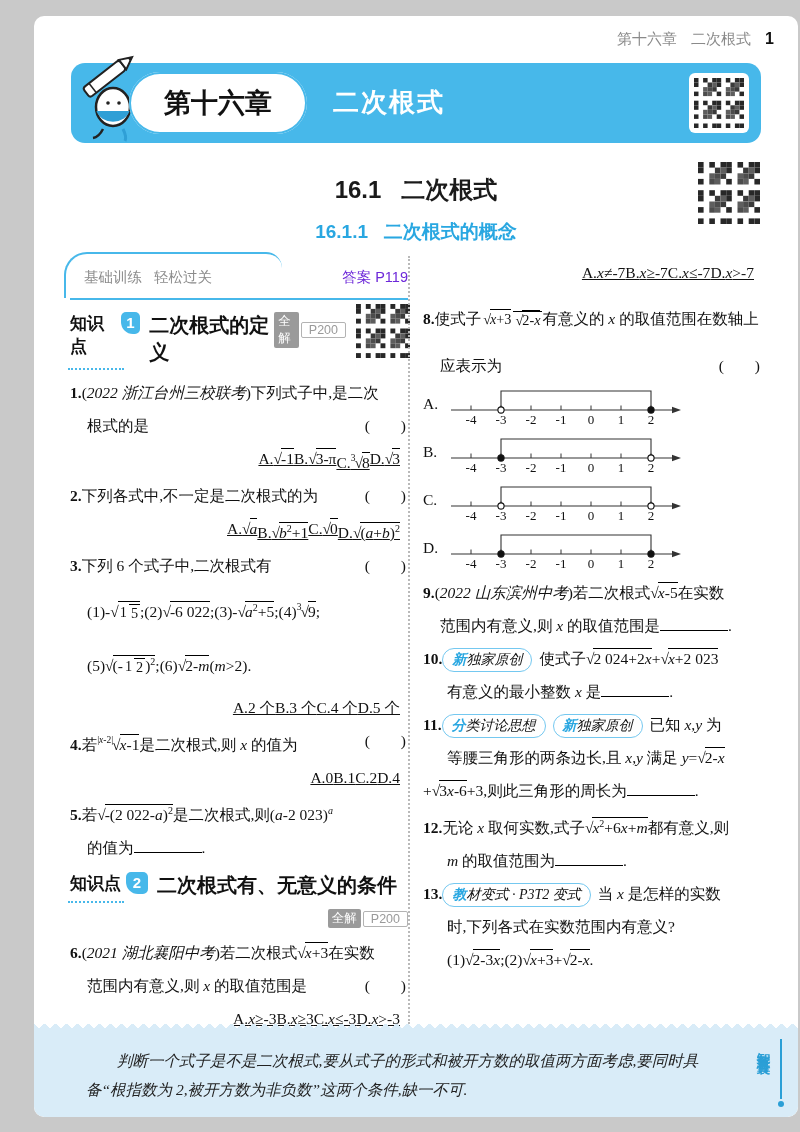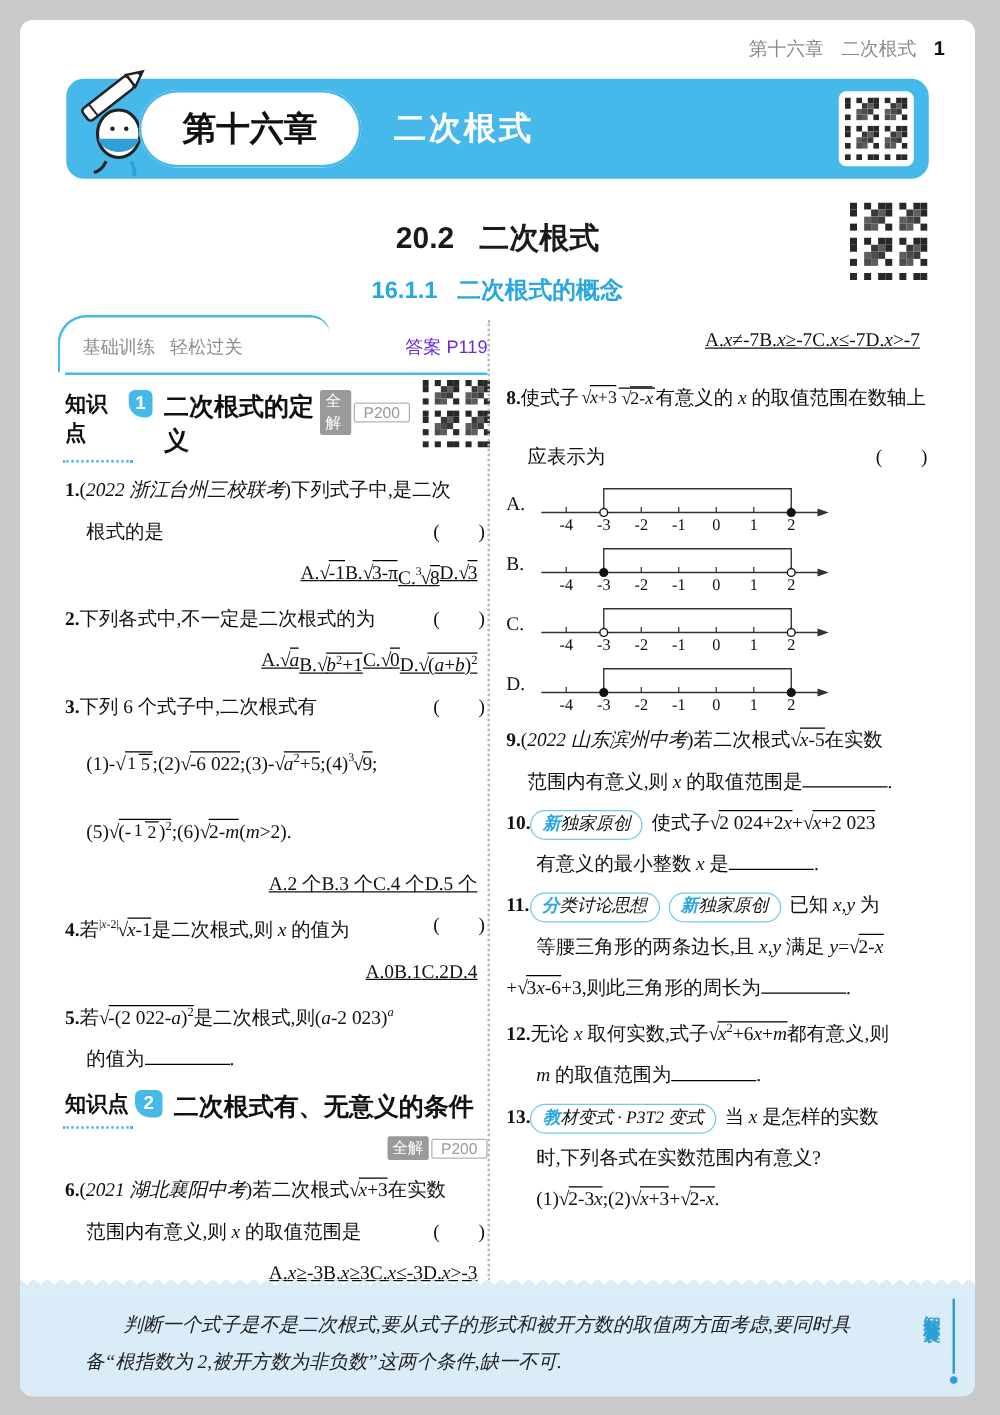--- a/index.html
+++ b/index.html
@@ -4,21 +4,21 @@
 <style>
   html,body{margin:0;padding:0;}
   body{
     width:800px;height:1132px;position:relative;
     background:#c9c9c9;
     font-family:"Liberation Serif",serif;
     color:#111;
     overflow:hidden;
   }
   .page{
-    position:absolute;left:16px;top:16px;width:764px;height:1101px;
+    position:absolute;left:34px;top:16px;width:764px;height:1101px;
     background:#ffffff;border-radius:10px;overflow:hidden;
   }
   
   .pagehead{
     position:absolute;top:14px;right:24px;
     font-family:"Liberation Sans",sans-serif;font-size:15px;color:#8a8a8a;
     display:flex;align-items:baseline;gap:14px;
   }
   .pagehead .pno{color:#111;font-weight:bold;font-size:16px;}
   
@@ -309,21 +309,21 @@
         <rect x="56.4" y="45.1" width="5.6" height="5.6" fill="rgb(40,40,40)"></rect>
         <rect x="0.0" y="56.4" width="5.6" height="5.6" fill="rgb(40,40,40)"></rect>
         <rect x="11.3" y="56.4" width="5.6" height="5.6" fill="rgb(40,40,40)"></rect>
         <rect x="22.5" y="56.4" width="5.6" height="5.6" fill="rgb(40,40,40)"></rect>
         <rect x="28.2" y="56.4" width="5.6" height="5.6" fill="rgb(40,40,40)"></rect>
         <rect x="39.5" y="56.4" width="5.6" height="5.6" fill="rgb(40,40,40)"></rect>
         <rect x="50.7" y="56.4" width="5.6" height="5.6" fill="rgb(40,40,40)"></rect>
         <rect x="56.4" y="56.4" width="5.6" height="5.6" fill="rgb(40,40,40)"></rect>
       </svg></span>
 
-  <div class="sec sec1">20.2   二次根式</div>
+  <div class="sec sec1">16.1   二次根式</div>
   <div class="sec sec2">16.1.1   二次根式的概念</div>
 
   <div class="cols">
 
     <div class="coll">
       <div class="ph">
         <span class="phtags">
           <span>基础训练</span>
           <span>轻松过关</span>
         </span>

